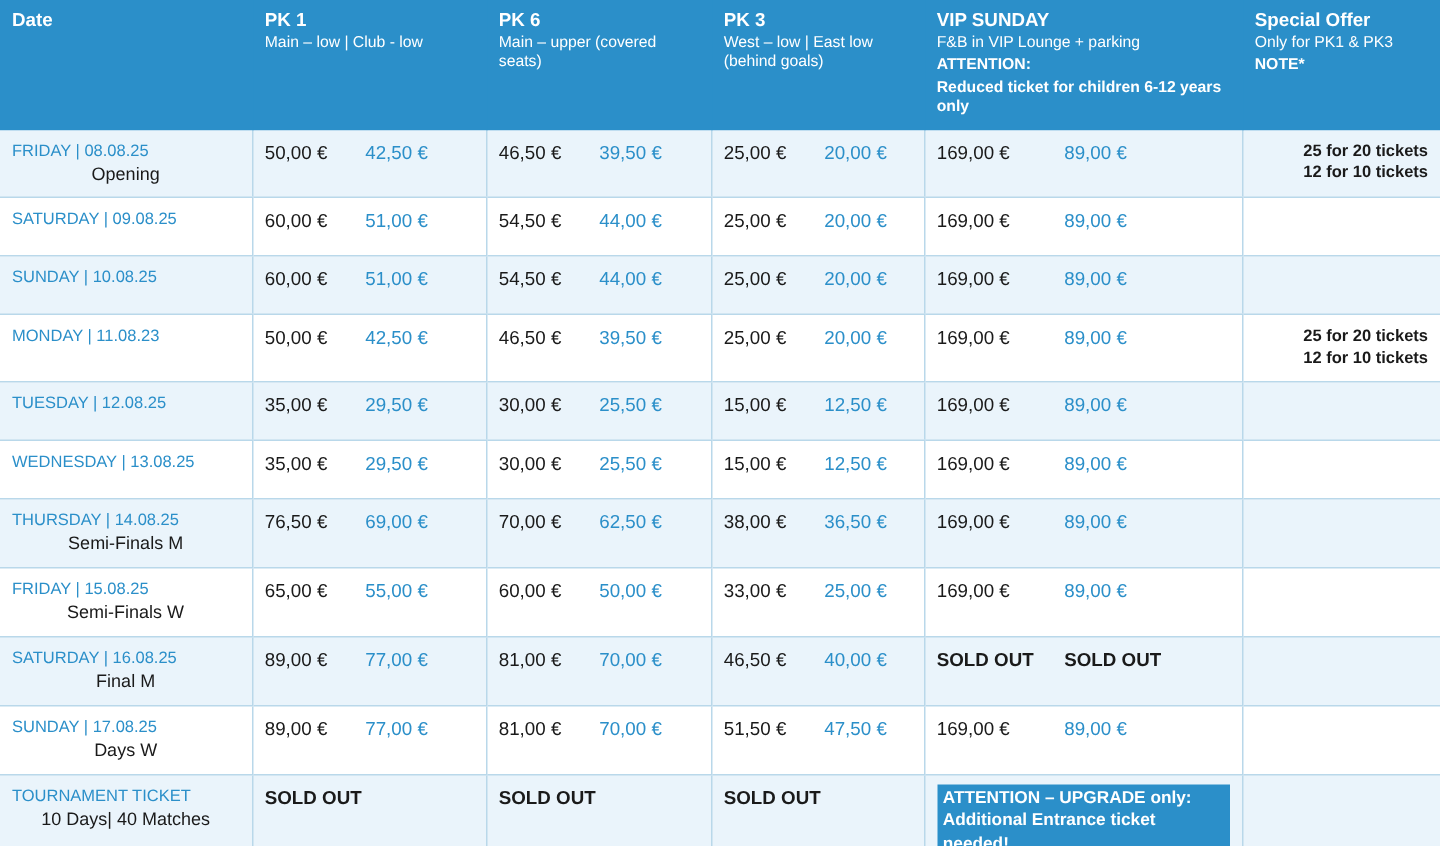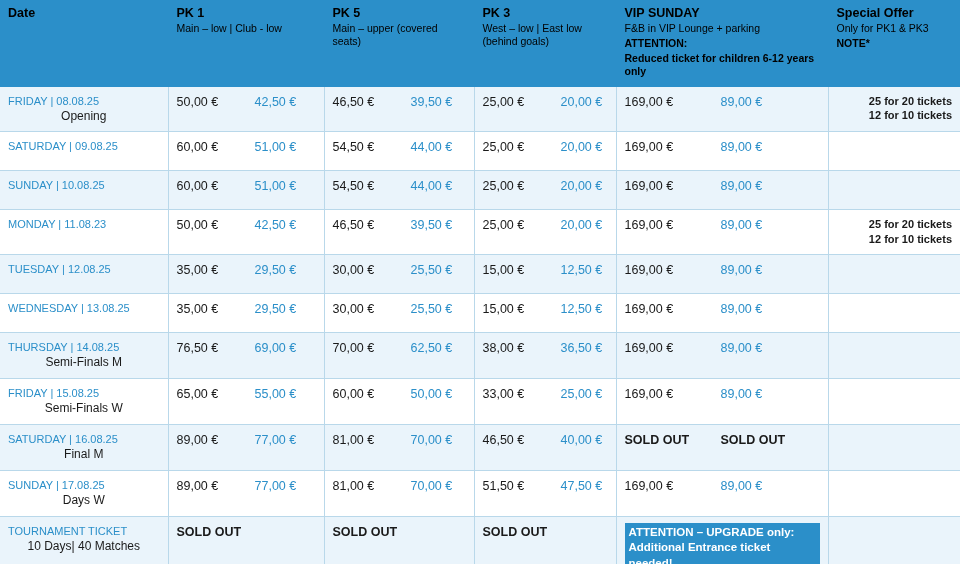--- a/index.html
+++ b/index.html
@@ -15,21 +15,21 @@
     overflow: hidden;
   }
   table.pricing {
     width: 960px;
     border-collapse: collapse;
     table-layout: fixed;
   }
   
   thead th {
     background: #2b8fc9;
-    color: #000000;
+    color: #ffffff;
     text-align: left;
     vertical-align: top;
     padding: 6px 8px 8px 8px;
     font-weight: bold;
     font-size: 12.5px;
     border-right: 1px solid #2b8fc9;
   }
   thead th .sub {
     display: block;
     font-weight: normal;
@@ -64,21 +64,21 @@
   }
   .date-sub {
     color: #1a1a1a;
     font-size: 12px;
     margin-top: 1px;
     text-align: center;
   }
   .price-pair {
     display: flex;
     justify-content: flex-start;
-    gap: 16px;
+    gap: 5px;
   }
   .price-a {
     width: 62px;
     color: #1a1a1a;
     font-size: 12.5px;
     white-space: nowrap;
   }
   .price-b {
     color: #2b8fc9;
     font-size: 12.5px;
@@ -132,21 +132,21 @@
   <thead>
     <tr>
       <th>
         <span>Date</span>
       </th>
       <th>
         <span>PK 1</span>
         <span class="sub">Main – low | Club  - low</span>
       </th>
       <th>
-        <span>PK 5</span>
+        <span>PK 6</span>
         <span class="sub">Main – upper (covered seats)</span>
       </th>
       <th>
         <span>PK 3</span>
         <span class="sub">West – low | East low (behind goals)</span>
       </th>
       <th>
         <span>VIP SUNDAY</span>
         <span class="sub">F&amp;B in VIP Lounge + parking</span>
         <span class="sub"><b>ATTENTION:</b></span>

